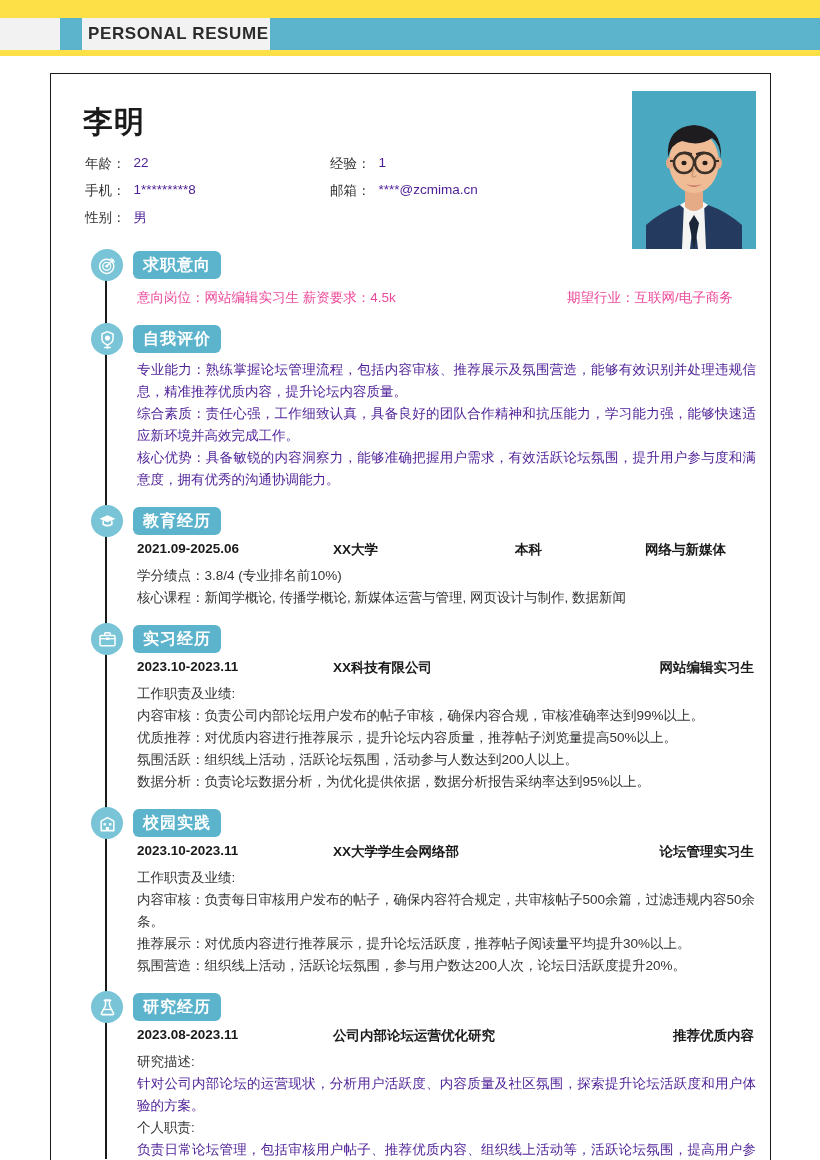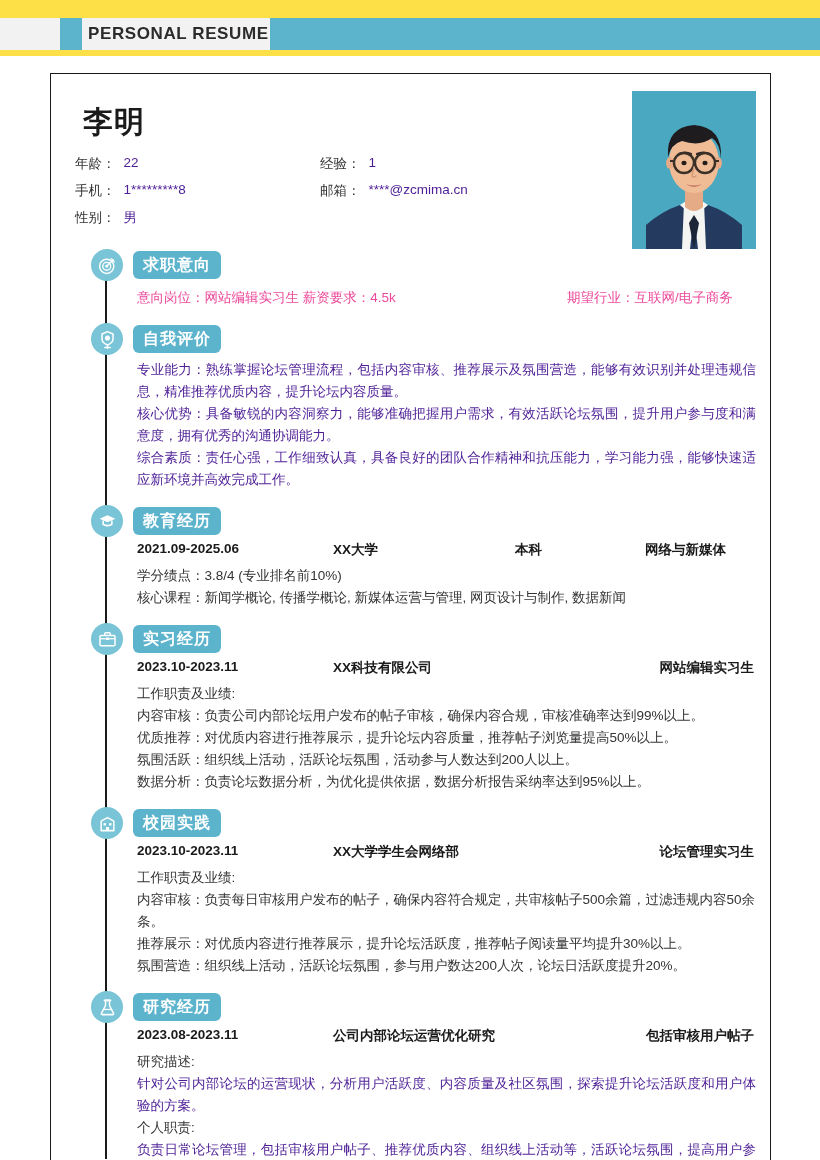--- a/index.html
+++ b/index.html
@@ -70,21 +70,21 @@
     position: absolute;
     left: 32px; top: 14px;
     font-size: 30px;
     font-weight: bold;
     color: #1a1a1a;
     letter-spacing: 1px;
     margin-top: 14px;
   }
   .info-grid {
     position: absolute;
-    left: 24px; top: 76px;
+    left: 34px; top: 76px;
     width: 520px;
     font-size: 13.5px;
     color: #333;
   }
   .info-row {
     display: flex;
     height: 27px;
     align-items: center;
   }
   .info-cell { width: 245px; display: flex; }
@@ -307,22 +307,22 @@
           <path d="M12 2 L19 5 L19 11 Q19 16 12 19 Q5 16 5 11 L5 5 Z" fill="none" stroke="#ffffff" stroke-width="1.9" stroke-linejoin="round"></path>
           <circle cx="12" cy="10" r="3.2" fill="#ffffff"></circle>
           <path d="M12 19 L12 23" stroke="#ffffff" stroke-width="1.9" stroke-linecap="round"></path>
           <path d="M8.5 22 L15.5 22" stroke="#ffffff" stroke-width="1.9" stroke-linecap="round"></path>
         </svg>
       </div>
       <div class="sec-title">自我评价</div>
     </div>
     <div class="sec-body">
       <div class="para">专业能力：熟练掌握论坛管理流程，包括内容审核、推荐展示及氛围营造，能够有效识别并处理违规信息，精准推荐优质内容，提升论坛内容质量。</div>
+      <div class="para">综合素质：责任心强，工作细致认真，具备良好的团队合作精神和抗压能力，学习能力强，能够快速适应新环境并高效完成工作。</div>
       <div class="para">核心优势：具备敏锐的内容洞察力，能够准确把握用户需求，有效活跃论坛氛围，提升用户参与度和满意度，拥有优秀的沟通协调能力。</div>
-      <div class="para">综合素质：责任心强，工作细致认真，具备良好的团队合作精神和抗压能力，学习能力强，能够快速适应新环境并高效完成工作。</div>
     </div>
   </div>
 
   <div class="spacer-md"></div>
 
   <div class="section">
     <div class="sec-head">
       <div class="sec-icon">
         <svg width="19" height="19" viewBox="0 0 24 24">
           <path d="M2 8.5 L12 4 L22 8.5 L12 13 Z" fill="#ffffff"></path>
@@ -408,21 +408,21 @@
           <path d="M8 3 L16 3" stroke="#ffffff" stroke-width="1.9" stroke-linecap="round"></path>
           <path d="M7.2 14.5 L16.8 14.5" stroke="#ffffff" stroke-width="1.7"></path>
         </svg>
       </div>
       <div class="sec-title">研究经历</div>
     </div>
     <div class="sec-body">
       <div class="exp-row">
         <span class="exp-c1">2023.08-2023.11</span>
         <span class="exp-c2">公司内部论坛运营优化研究</span>
-        <span class="exp-c-right">包括审核用户帖子</span>
+        <span class="exp-c-right">推荐优质内容</span>
       </div>
       <div class="line">研究描述:</div>
       <div class="para">针对公司内部论坛的运营现状，分析用户活跃度、内容质量及社区氛围，探索提升论坛活跃度和用户体验的方案。</div>
       <div class="line">个人职责:</div>
       <div class="para">负责日常论坛管理，包括审核用户帖子、推荐优质内容、组织线上活动等，活跃论坛氛围，提高用户参与度。</div>
 
     </div>
   </div>
 
 </div>

